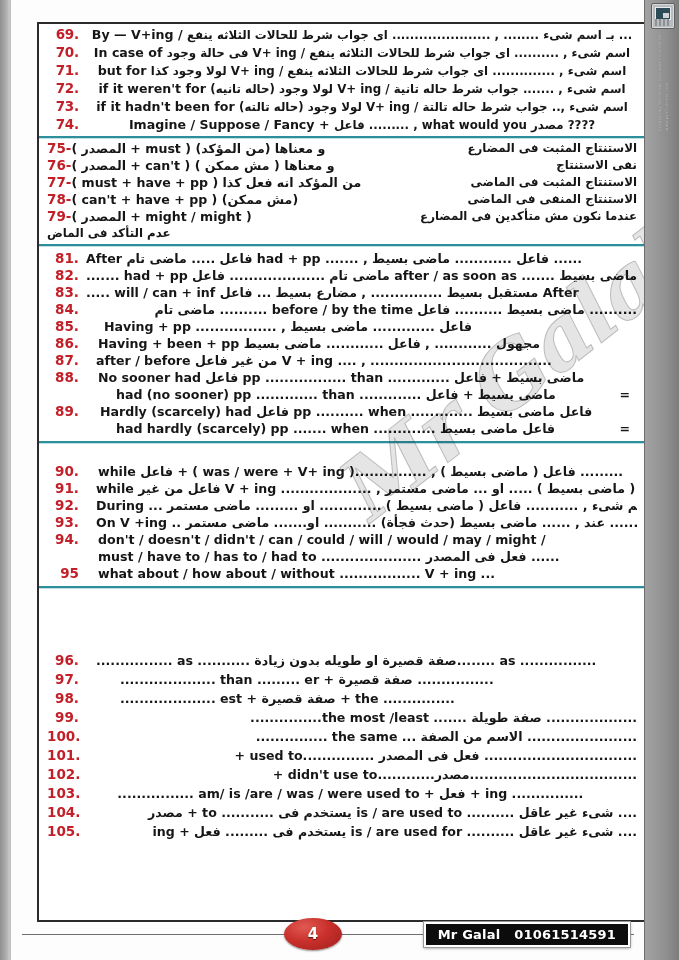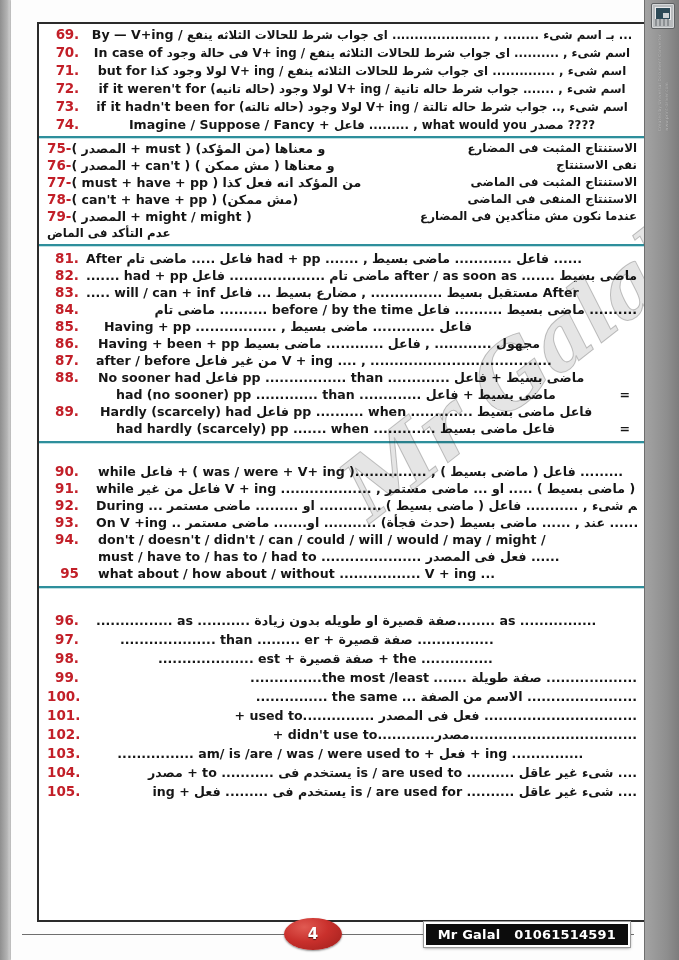--- a/index.html
+++ b/index.html
@@ -339,30 +339,30 @@
         <div class="mid" style="padding-left:12px;">must / have to / has to / had to ..................... فعل فى المصدر ......</div>
       </div>
       <div class="rowA">
         <div class="n">95</div>
         <div class="mid" style="padding-left:12px;">what about / how about / without  ................. V + ing ...</div>
       </div>
     </div>
 
     <div class="divider"></div>
 
-    <div class="section" style="padding-top:23px;">
+    <div class="section" style="padding-top:23px;margin-top:40px;">
       <div class="rowA" style="min-height:19px;line-height:19px;">
         <div class="n">96.</div>
         <div class="mid" style="padding-left:10px;">................ as ........... صفة قصيرة او طويله بدون زيادة........ as ................</div>
       </div>
       <div class="rowA" style="min-height:19px;line-height:19px;">
         <div class="n">97.</div>
         <div class="mid" style="padding-left:34px;">.................... than ......... er + صفة قصيرة ................</div>
       </div>
-      <div class="rowA" style="min-height:19px;line-height:19px;gap:38px;">
+      <div class="rowA" style="min-height:19px;line-height:19px;">
         <div class="n">98.</div>
         <div class="mid" style="padding-left:34px;">.................... est + صفة قصيرة + the ...............</div>
       </div>
       <div class="rowA" style="min-height:19px;line-height:19px;">
         <div class="n">99.</div>
         <div class="mid" style="padding-left:34px;">................... صفة طويلة ....... the most /least...............</div>
       </div>
       <div class="rowA" style="min-height:19px;line-height:19px;">
         <div class="n">100.</div>
         <div class="mid" style="padding-left:34px;">....................... الاسم من الصفة ... the same ...............</div>

